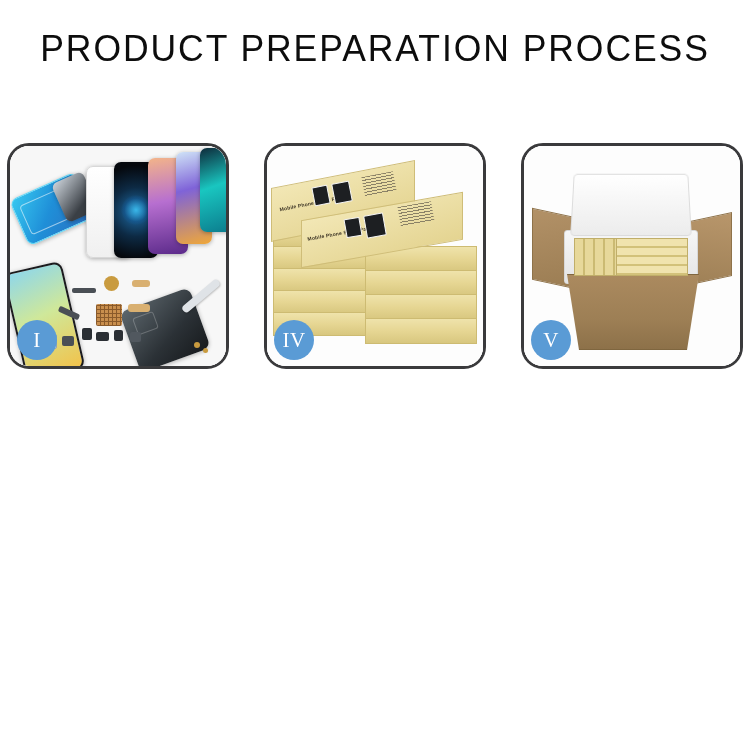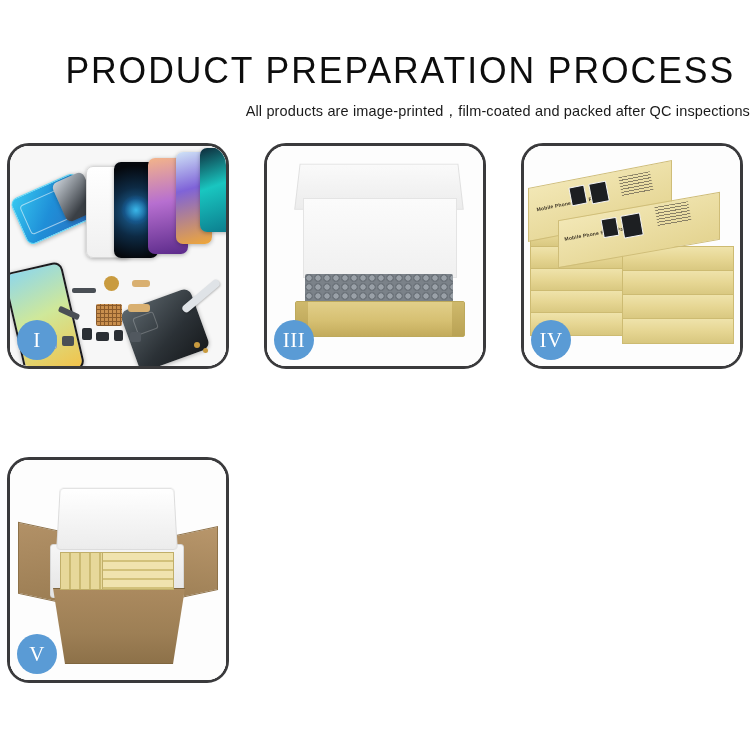--- a/index.html
+++ b/index.html
@@ -12,22 +12,22 @@
     width: 750px;
     height: 750px;
     overflow: hidden;
     font-family: "Liberation Sans", sans-serif;
     color: #111111;
     position: relative;
   }
 
   
   .header {
-    text-align: right;
-    padding-top: 52px;
+    text-align: center;
+    padding-top: 30px;
   }
   .page-title {
     font-family: "Liberation Sans", sans-serif;
     font-size: 37px;
     font-weight: 500;
     letter-spacing: 2.0px;
     color: #0d0d0d;
     line-height: 1.05;
     transform: scaleX(0.96);
     white-space: nowrap;
@@ -347,21 +347,20 @@
   }
   .c-tape {
     position:absolute; background: rgba(146,119,77,.75); border-radius:1px;
   }
 </style>
 </head>
 <body>
 
 <div class="header">
   <div class="page-title">PRODUCT PREPARATION PROCESS</div>
-  <div class="page-subtitle">All products are image-printed，film-coated and packed after QC inspections</div>
 </div>
 
 <div class="grid">
 
   <div class="panel p1">
     <div class="panel-inner">
       <div class="scene">
         <div class="phone ph-a"></div>
         <div class="phone ph-a2"></div>
         <div class="phone ph-b"></div>
@@ -386,31 +385,20 @@
         <div class="part" style="left:120px;top:186px;width:11px;height:10px;background:#51585f;"></div>
         <div class="part gold" style="left:184px;top:196px;width:6px;height:6px;"></div>
         <div class="part gold" style="left:193px;top:202px;width:5px;height:5px;"></div>
         <div class="tool" style="left:168px;top:146px;"></div>
       </div>
     </div>
     <div class="badge">I</div>
   </div>
 
 
-  <div class="panel p3">
-    <div class="panel-inner">
-      <div class="scene">
-        <div class="lid-back"></div>
-        <div class="foam-back"></div>
-        <div class="bubbles-in-box"></div>
-        <div class="kraft-tray"></div>
-      </div>
-    </div>
-    <div class="badge">III</div>
-  </div>
 
   <div class="panel p4">
     <div class="panel-inner">
       <div class="scene">
 
         <div class="kbox" style="left:6px;top:78px;width:92px;height:22px;"></div>
         <div class="kbox" style="left:6px;top:100px;width:92px;height:22px;"></div>
         <div class="kbox" style="left:6px;top:122px;width:92px;height:22px;"></div>
         <div class="kbox" style="left:6px;top:144px;width:92px;height:22px;"></div>
         <div class="kbox" style="left:6px;top:166px;width:92px;height:22px;"></div>

